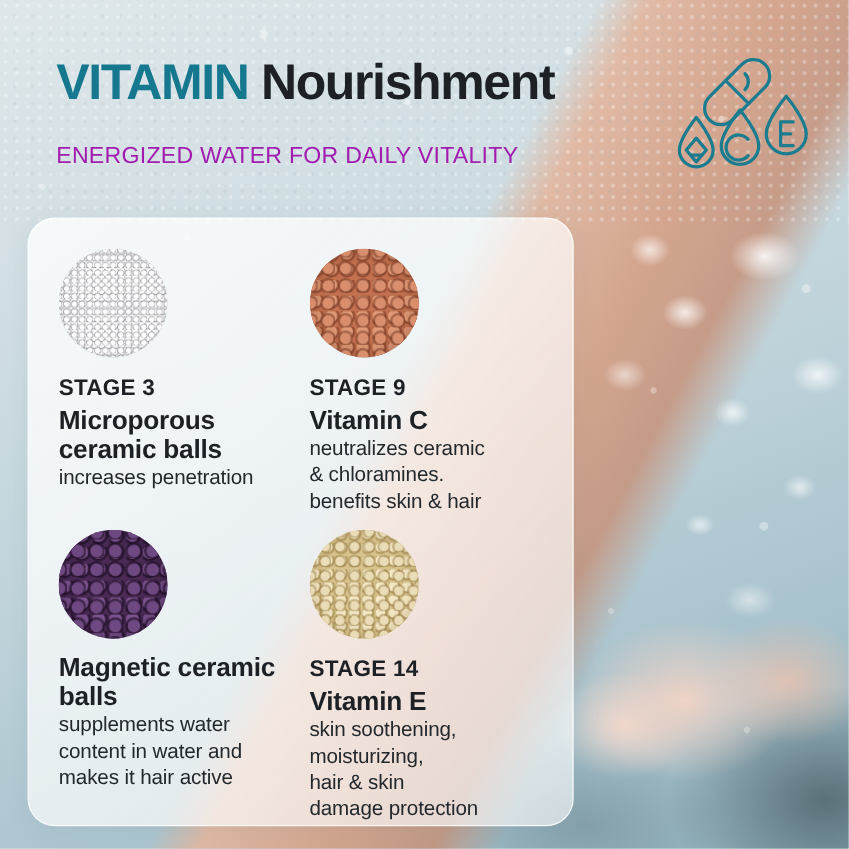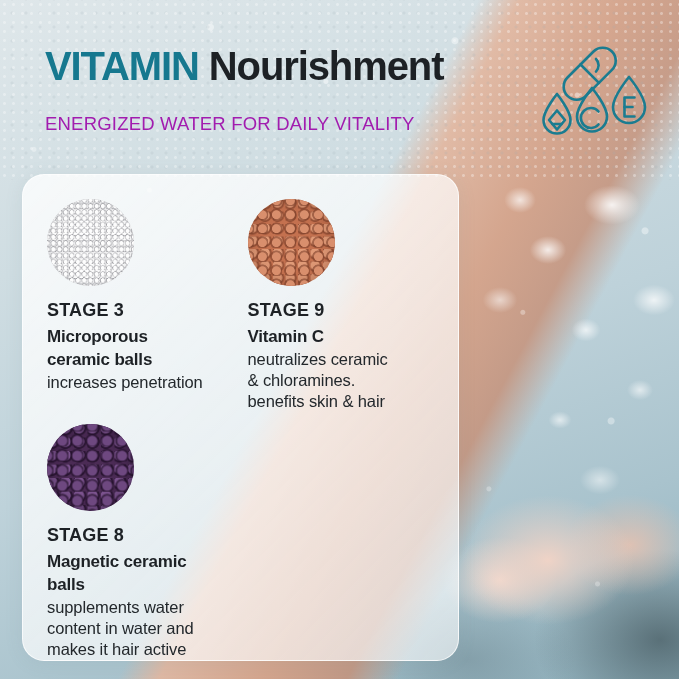--- a/index.html
+++ b/index.html
@@ -238,21 +238,21 @@
   
   .stage-label {
     font-size: 18px;
     font-weight: 700;
     letter-spacing: .2px;
     color: #1d2125;
     line-height: 24px;
     margin-bottom: 3px;
   }
   .stage-name {
-    font-size: 17px;
+    font-size: 21px;
     font-weight: 700;
     letter-spacing: -.2px;
     color: #1d2125;
     line-height: 23px;
     margin-bottom: 1px;
   }
   .stage-desc {
     font-size: 16.5px;
     font-weight: 400;
     letter-spacing: -.1px;
@@ -325,26 +325,38 @@
     </div>
     <div class="stage-desc">
       <span>neutralizes ceramic</span>
       <span>&amp; chloramines.</span>
       <span>benefits skin &amp; hair</span>
     </div>
   </div>
 
   <div class="stage-block">
     <div class="ball-circle balls-purple"></div>
-    <div class="stage-label">STAGE 8</div>
     <div class="stage-name">
       <div>Magnetic ceramic</div>
       <div>balls</div>
     </div>
     <div class="stage-desc">
       <span>supplements water</span>
       <span>content in water and</span>
       <span>makes it hair active</span>
     </div>
   </div>
 
+  <div class="stage-block">
+    <div class="ball-circle balls-yellow"></div>
+    <div class="stage-label">STAGE 14</div>
+    <div class="stage-name">
+      <div>Vitamin E</div>
+    </div>
+    <div class="stage-desc">
+      <span>skin soothening,</span>
+      <span>moisturizing,</span>
+      <span>hair &amp; skin</span>
+      <span>damage protection</span>
+    </div>
+  </div>
 
 </div>
 
 </body></html>

